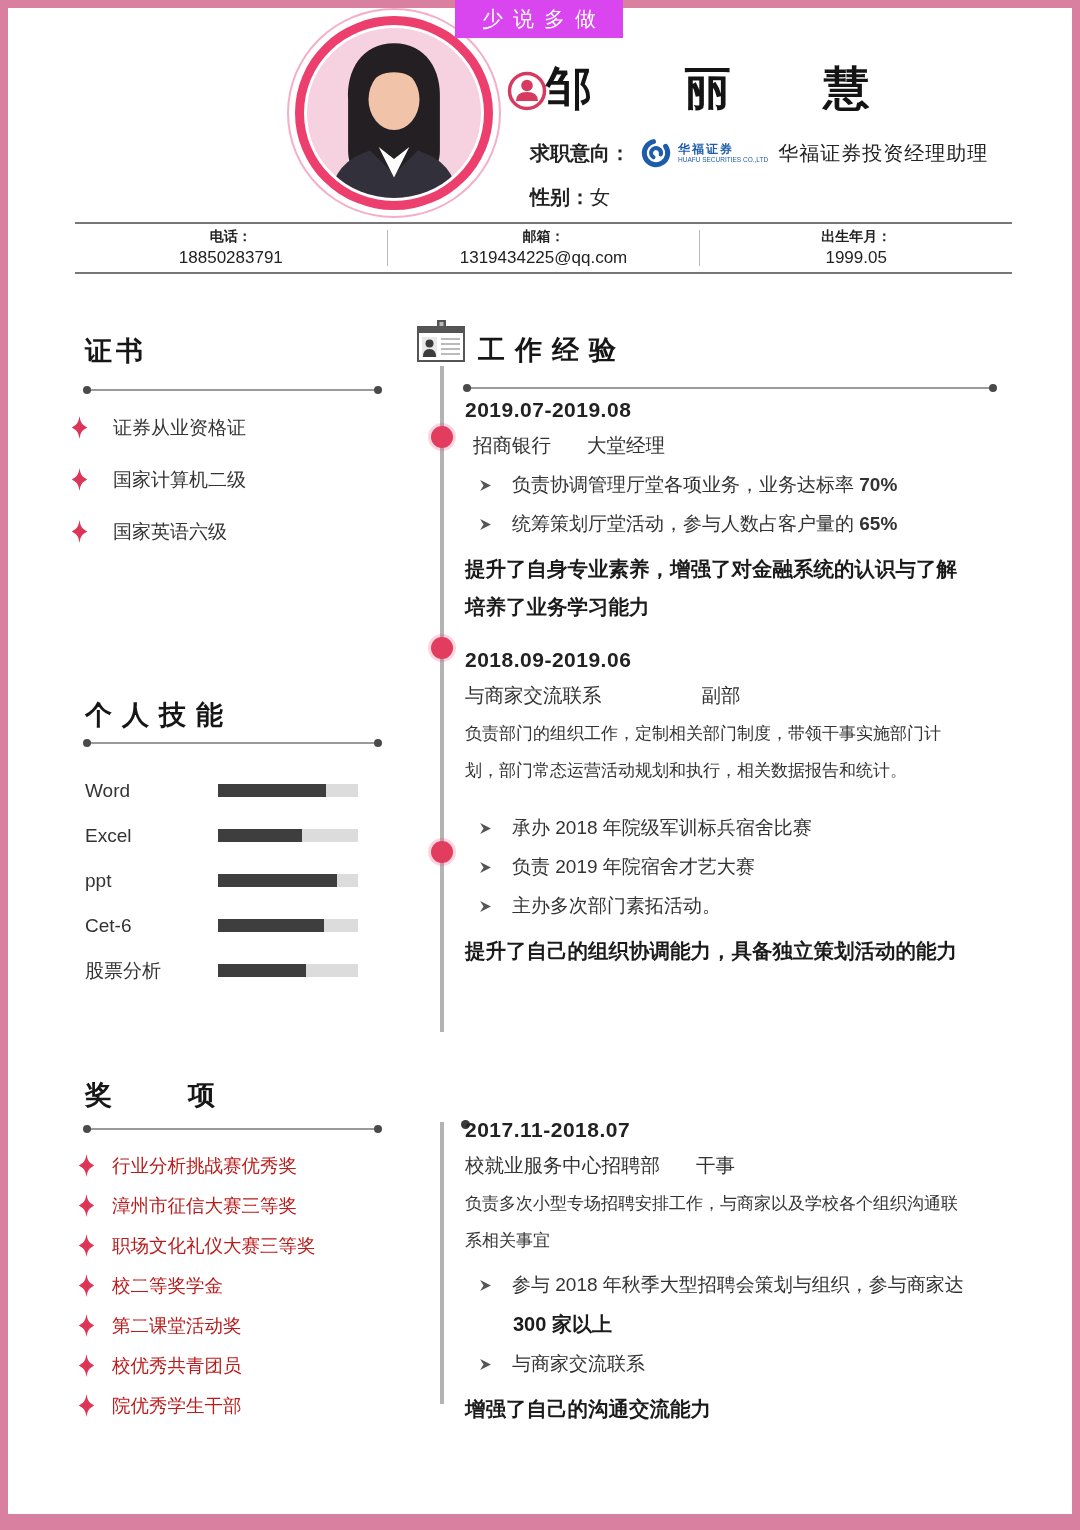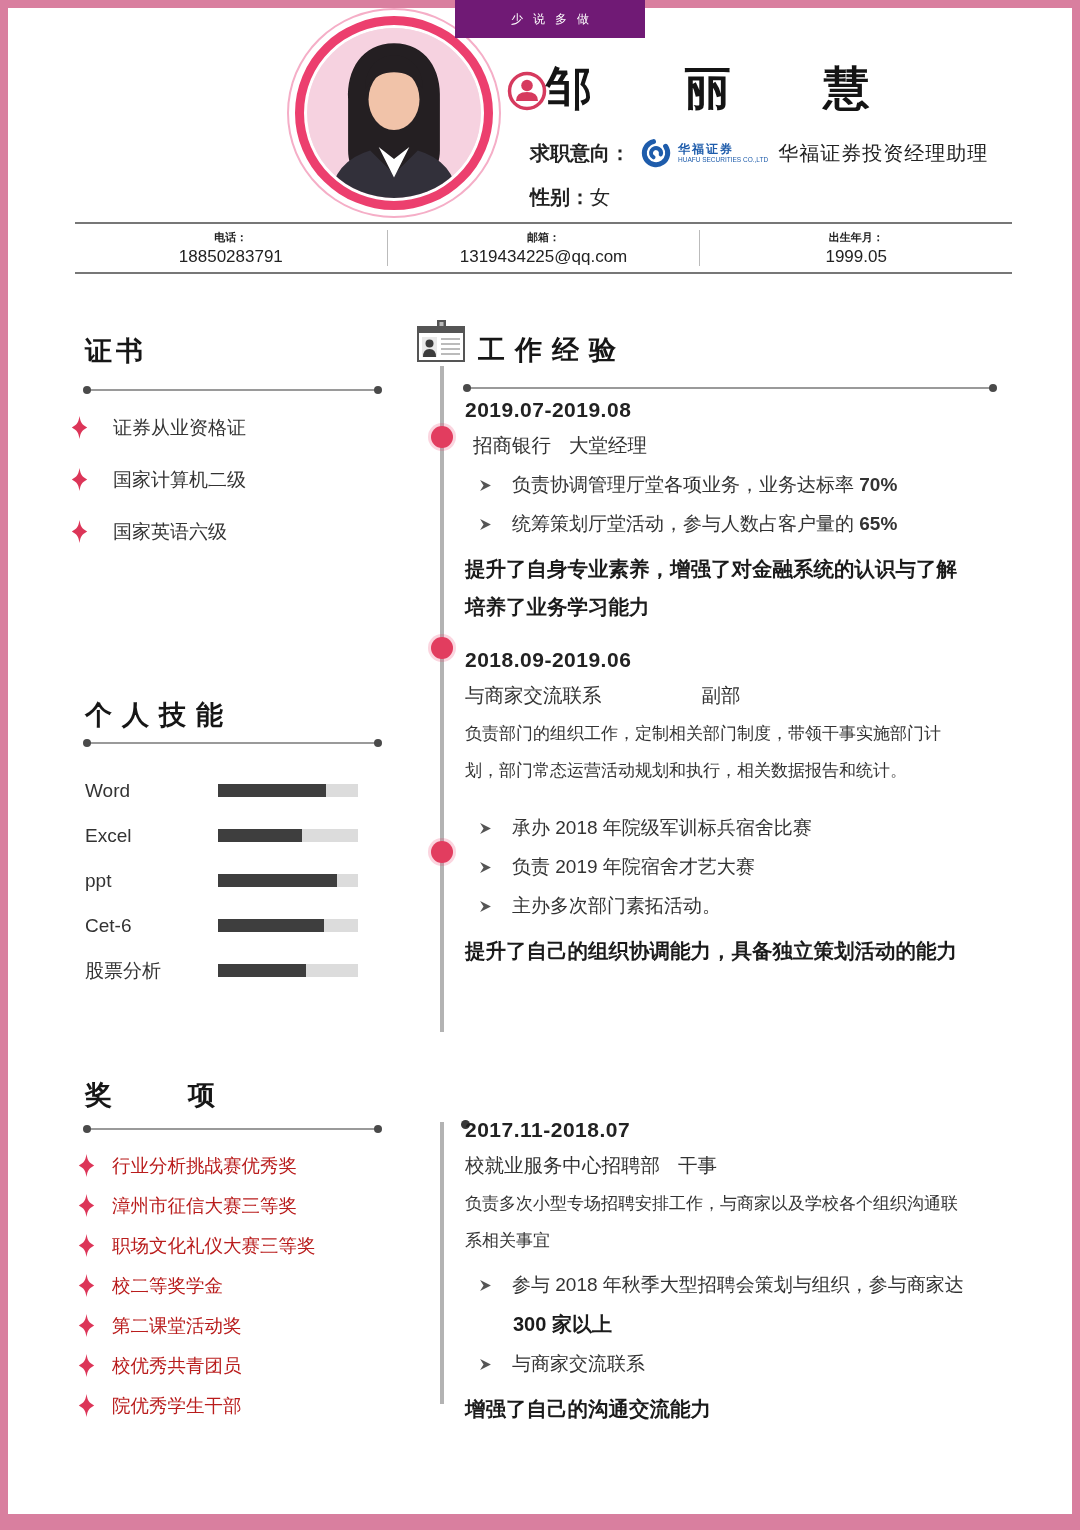--- a/index.html
+++ b/index.html
@@ -8,22 +8,22 @@
   .page{position:relative;width:1080px;height:1530px;background:#fff;margin:0 auto;overflow:hidden;}
 
   
   .frame{position:absolute;background:#d97f9f;z-index:5;}
   .frame-top{left:0;top:0;width:1080px;height:8px;}
   .frame-left{left:0;top:0;width:8px;height:1530px;}
   .frame-right{left:1072px;top:0;width:8px;height:1530px;}
   .frame-bottom{left:0;top:1514px;width:1080px;height:16px;}
 
   
-  .banner{position:absolute;left:455px;top:0;width:190px;height:38px;background:#701a75;color:#fff;
-    display:flex;align-items:center;justify-content:center;font-size:12px;letter-spacing:10px;text-indent:10px;z-index:6;}
+  .banner{position:absolute;left:455px;top:0;width:168px;height:38px;background:#d946ef;color:#fff;
+    display:flex;align-items:center;justify-content:center;font-size:21px;letter-spacing:10px;text-indent:10px;z-index:6;}
 
   
   .photo-outer{position:absolute;left:287px;top:8px;width:214px;height:210px;border:2px solid #f5aec7;border-radius:50%;padding:6px;z-index:4;background:#fff;}
   .photo-ring{width:100%;height:100%;border:9px solid #ec3f6e;border-radius:50%;padding:3px;background:#fff;}
   .photo-inner{width:100%;height:100%;border-radius:50%;overflow:hidden;background:#f6d2e0;}
   .photo-inner svg{display:block;width:100%;height:100%;}
 
   
   .name-icon{position:absolute;left:507px;top:71px;width:40px;height:40px;}
   .name{position:absolute;left:546px;top:58px;font-size:46px;font-weight:700;color:#141414;letter-spacing:40px;white-space:nowrap;}
@@ -36,21 +36,21 @@
   .logo-cn{color:#1e5cab;font-weight:700;font-size:12px;letter-spacing:2px;}
   .logo-en{color:#1e5cab;font-size:6.5px;margin-top:2px;white-space:nowrap;}
   .intent-text{font-size:20px;color:#222;margin-left:10px;letter-spacing:1px;}
 
   .gender-row{position:absolute;left:530px;top:184px;font-size:20px;color:#222;}
   .gender-label{font-weight:700;}
 
   
   .contact{position:absolute;left:75px;top:222px;width:937px;height:52px;border-top:2px solid #777;border-bottom:2px solid #777;display:flex;align-items:stretch;background:#fff;}
   .contact-cell{flex:1;display:flex;flex-direction:column;align-items:center;justify-content:center;gap:2px;}
-  .contact-label{font-size:11px;font-weight:700;color:#222;}
+  .contact-label{font-size:14px;font-weight:700;color:#222;}
   .contact-value{font-size:17px;color:#222;}
   .contact-sep{width:1px;background:#bbb;margin:6px 0;}
 
   
   .sec-title{position:absolute;font-weight:700;color:#161616;font-size:27px;white-space:nowrap;}
   .title-cert{left:85px;top:333px;letter-spacing:4px;}
   .title-skill{left:85px;top:697px;letter-spacing:10px;}
   .title-award{left:85px;top:1077px;letter-spacing:76px;}
   .title-exp{left:478px;top:332px;letter-spacing:10px;}
   .rule{position:absolute;height:2px;background:#9a9a9a;}
@@ -91,21 +91,21 @@
   .tl-small-dot{position:absolute;left:461px;top:1120px;width:9px;height:9px;border-radius:50%;background:#3a3a3a;}
 
   
   .entry{position:absolute;left:465px;width:545px;}
   .entry-1{top:398px;}
   .entry-2{top:648px;}
   .entry-3{top:1118px;}
   .period{font-size:21px;font-weight:700;color:#222;margin-bottom:10px;letter-spacing:.5px;}
   .org-row{font-size:19.5px;color:#333;margin-bottom:6px;display:flex;}
   .entry-1 .org-row{margin-left:8px;}
-  .role{margin-left:18px;}
+  .role{margin-left:36px;}
   .entry-2 .role{margin-left:100px;}
   .desc{font-size:17px;line-height:37px;width:508px;color:#333;}
   .bullets{margin-top:4px;}
   .entry-2 .bullets{margin-top:26px;}
   .bullet{display:flex;align-items:baseline;margin:13px 0;font-size:19px;color:#333;}
   .bullet .arrow{flex:0 0 auto;margin:0 20px 0 14px;position:relative;top:1px;}
   .bullet b{font-size:19px;}
   .bold-cont{margin-left:48px;font-size:20px;font-weight:700;color:#1b1b1b;margin-top:2px;margin-bottom:10px;}
   .summary{font-size:20.5px;font-weight:700;line-height:38px;width:508px;color:#1b1b1b;margin-top:8px;}
 </style>

